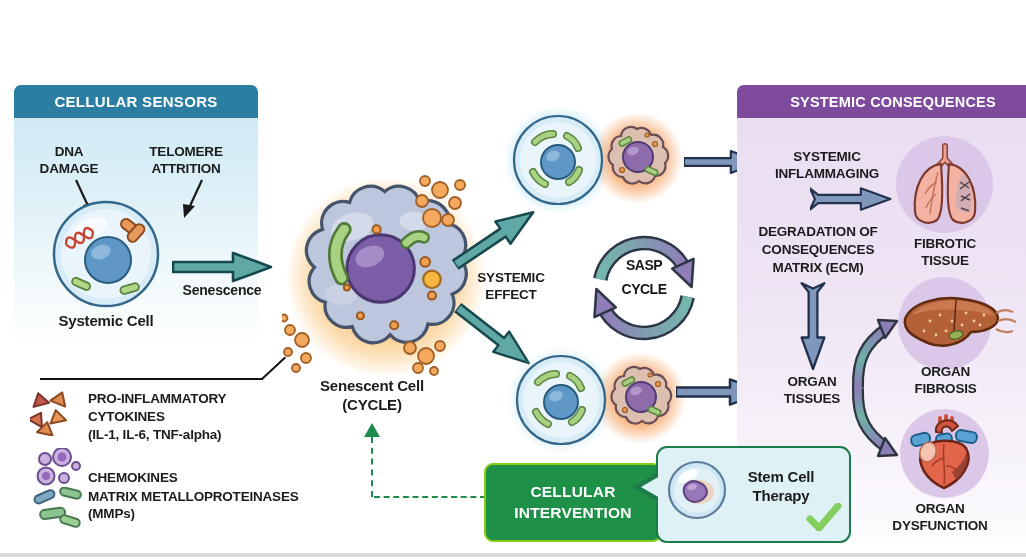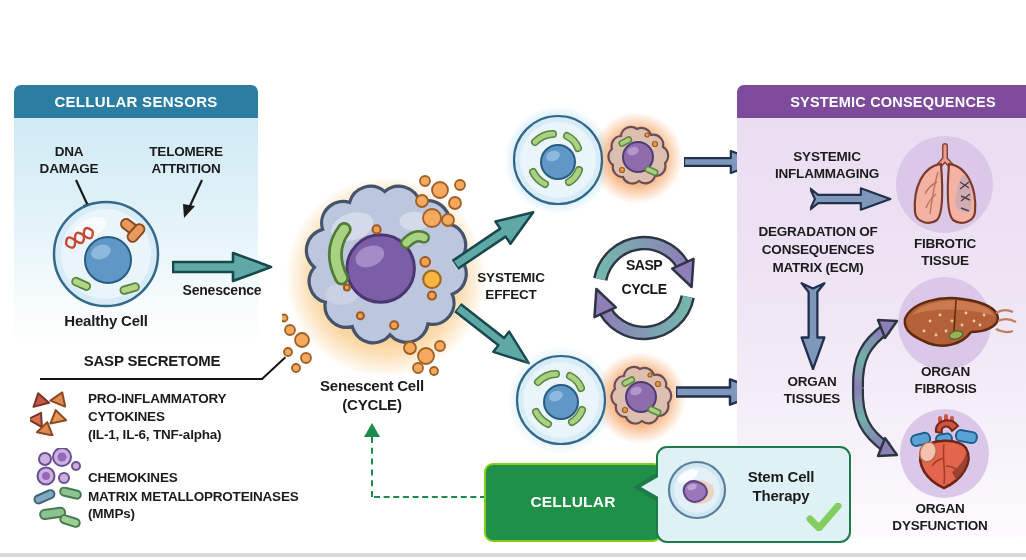--- a/index.html
+++ b/index.html
@@ -84,28 +84,27 @@
       <path d="M14,38 q5,-11 10,0 q5,11 10,0 q5,-11 10,0"></path>
       <path d="M14,38 q5,11 10,0 q5,-11 10,0 q5,11 10,0"></path>
     </g>
     <g>
       <rect x="70" y="24" width="20" height="10" rx="5" fill="#e8995c" stroke="#8a4a22" stroke-width="2" transform="rotate(38 80 29)"></rect>
       <rect x="76" y="30" width="20" height="10" rx="5" fill="#e8995c" stroke="#8a4a22" stroke-width="2" transform="rotate(-48 86 35)"></rect>
     </g>
     <rect x="22" y="82" width="19" height="7.5" rx="3.7" fill="#b2d687" stroke="#57833f" stroke-width="1.8" transform="rotate(24 31 85)"></rect>
     <rect x="70" y="87" width="19" height="7.5" rx="3.7" fill="#b2d687" stroke="#57833f" stroke-width="1.8" transform="rotate(-16 79 90)"></rect>
   </svg>
-  <div class="lbl lg" style="left:40px;top:312px;width:132px;">Healthy Cell</div>
+  <div class="lbl lg" style="left:40px;top:312px;width:132px;">Systemic Cell</div>
 
   <svg class="abs" style="left:172px;top:251px;" width="102" height="32" viewBox="0 0 100 32">
     <polygon points="0,11 60,11 60,2 98,16 60,30 60,21 0,21" fill="#5fa8a6" stroke="#16484e" stroke-width="2.6" stroke-linejoin="round"></polygon>
   </svg>
   <div class="lbl" style="left:170px;top:282px;width:104px;font-size:14px;">Senescence</div>
 
-  <div class="lbl lg" style="left:52px;top:352px;width:200px;">SASP SECRETOME</div>
   <div class="line" style="left:40px;top:378px;width:223px;"></div>
   <div class="line" style="left:262px;top:378px;width:32px;transform:rotate(-43deg);transform-origin:0 50%;"></div>
 
   <svg class="abs" style="left:30px;top:390px;" width="54" height="46" viewBox="0 0 54 46">
     <g stroke-linejoin="round" stroke-width="2">
       <polygon points="10,3 18,15 2,15" fill="#c2574a" stroke="#7a3328" transform="rotate(-15 10 10)"></polygon>
       <polygon points="30,2 38,14 22,14" fill="#e08a52" stroke="#8a4a22" transform="rotate(22 30 8)"></polygon>
       <polygon points="8,22 16,34 0,34" fill="#d4714f" stroke="#7a3328" transform="rotate(30 8 28)"></polygon>
       <polygon points="27,20 35,32 19,32" fill="#e89a55" stroke="#8a4a22" transform="rotate(-12 27 26)"></polygon>
       <polygon points="16,32 24,44 8,44" fill="#e08a52" stroke="#8a4a22" transform="rotate(12 16 38)"></polygon>
@@ -428,20 +427,21 @@
     <div>ORGAN</div>
     <div>DYSFUNCTION</div>
   </div>
 
   <div class="dash-h"></div>
   <div class="dash-v"></div>
   <div class="dash-head"></div>
 
   <div id="green-box">
     <div>CELLULAR</div>
+    <div>INTERVENTION</div>
   </div>
   <div id="mint-box"></div>
   <div class="tail-outer"></div>
   <div class="tail-inner"></div>
 
   <svg class="abs" style="left:666px;top:459px;" width="62" height="62" viewBox="0 0 62 62">
     <circle cx="31" cy="31" r="28" fill="#cfe6f3" stroke="#5b7e9e" stroke-width="2.2"></circle>
     <circle cx="31" cy="31" r="23" fill="#e2f0f8"></circle>
     <ellipse cx="22" cy="17" rx="11" ry="5" fill="#ffffff" opacity="0.85" transform="rotate(-28 22 17)"></ellipse>
     <ellipse cx="33" cy="33" rx="15" ry="12" fill="#f2c7a8" opacity="0.7"></ellipse>

